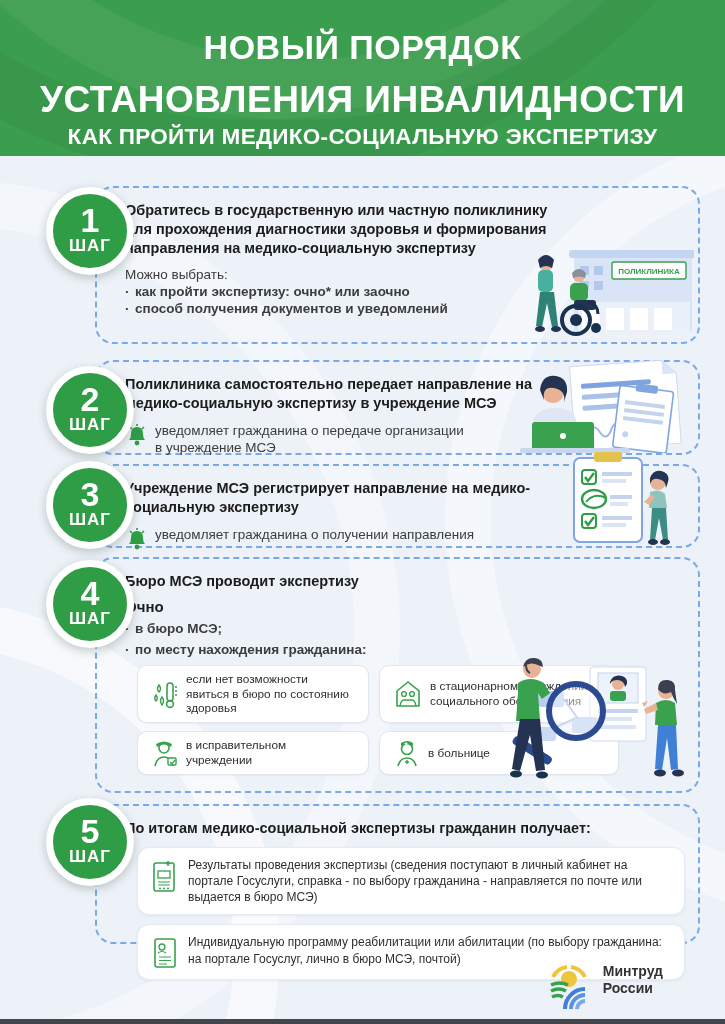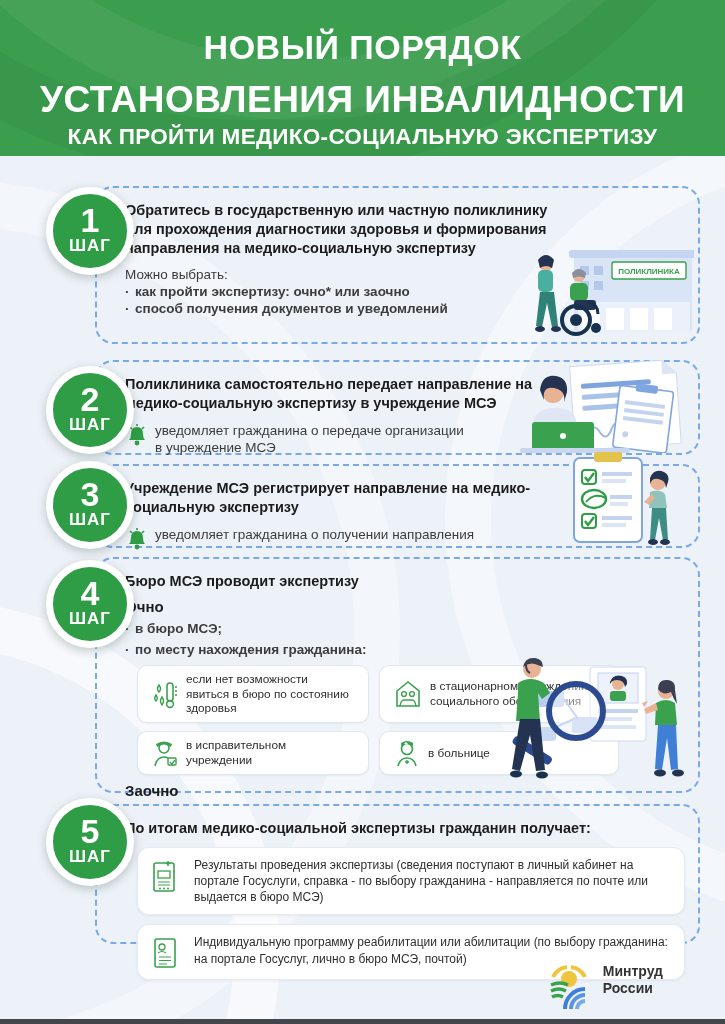--- a/index.html
+++ b/index.html
@@ -54,21 +54,21 @@
   .sub-head { font-size:15px; font-weight:bold; color:#1c1c1c; margin-top:7px; }
   .loc-grid { display:grid; grid-template-columns:232px 240px; gap:8px 10px; margin:8px 0 0 12px; }
   .loc-card { background:#fff; border:1px solid #e2e6ee; border-radius:10px; box-shadow:0 1px 2px rgba(40,60,90,.06);
               display:flex; align-items:center; padding:6px 14px; }
   .loc-card svg { flex:0 0 auto; margin-right:8px; }
   .loc-text { font-size:11.8px; color:#2e2e2e; line-height:1.25; }
   .absentia-text { font-size:13.5px; color:#3c3c3c; margin-top:4px; max-width:390px; line-height:1.35; }
 
   
   .res-card { background:#fff; border:1px solid #e6eaf1; border-radius:12px; box-shadow:0 1px 3px rgba(40,60,90,.07);
-              display:flex; align-items:flex-start; padding:9px 12px; margin:9px 0 0 12px; width:548px;gap:6px; }
+              display:flex; align-items:flex-start; padding:9px 12px; margin:9px 0 0 12px; width:548px; }
   .res-card svg { flex:0 0 auto; margin:2px 10px 0 2px; }
   .res-text { font-size:12px; color:#2e2e2e; line-height:1.35; }
 
   
   .illus { position:absolute; pointer-events:none; }
   .il1 { right:4px; bottom:4px; } .il2 { right:10px; bottom:0; } .il3 { right:14px; bottom:-2px; } .il4 { right:2px; bottom:2px; }
 
   
   .footer-logo { position:absolute; right:62px; top:963px; display:flex; align-items:flex-start; z-index:1; }
   .footer-logo svg { margin-right:12px; }
@@ -269,21 +269,20 @@
             <circle cx="13" cy="11" r="5.5" fill="none" stroke="#3aa14e" stroke-width="1.6"></circle>
             <path d="M7 8 q6 -4 12 0 l0 -3 q-6 -4 -12 0 Z" fill="#3aa14e"></path>
             <path d="M12 4 v3 M10.5 5.5 h3" stroke="#fff" stroke-width="1"></path>
             <path d="M4 28 q2 -8 9 -8 q7 0 9 8" fill="none" stroke="#3aa14e" stroke-width="1.6"></path>
             <path d="M13 22 v4 M11 24 h4" stroke="#3aa14e" stroke-width="1.4"></path>
           </svg>
           <div class="loc-text">в больнице</div>
         </div>
       </div>
 
-      <div class="sub-head">Заочно</div>
 
       <svg class="illus il4" width="198" height="150" viewBox="0 0 198 150">
         <rect x="92" y="28" width="56" height="74" rx="3" fill="#fff" stroke="#cdd9f0"></rect>
         <rect x="100" y="34" width="40" height="30" fill="#eef3fb" stroke="#c4d4ef"></rect>
         <circle cx="120" cy="45" r="6" fill="#e8b294"></circle>
         <path d="M112 43 q3 -8 12 -6 q6 2 5 8 l-2 3 q-1 -7 -8 -7 q-5 0 -7 4 Z" fill="#243352"></path>
         <rect x="112" y="52" width="16" height="10" rx="3" fill="#3aa14e"></rect>
         <rect x="100" y="70" width="40" height="4" fill="#c4d4ef"></rect>
           <rect x="100" y="78" width="34" height="4" fill="#dbe5f6"></rect>
         <rect x="100" y="86" width="38" height="4" fill="#dbe5f6"></rect>

